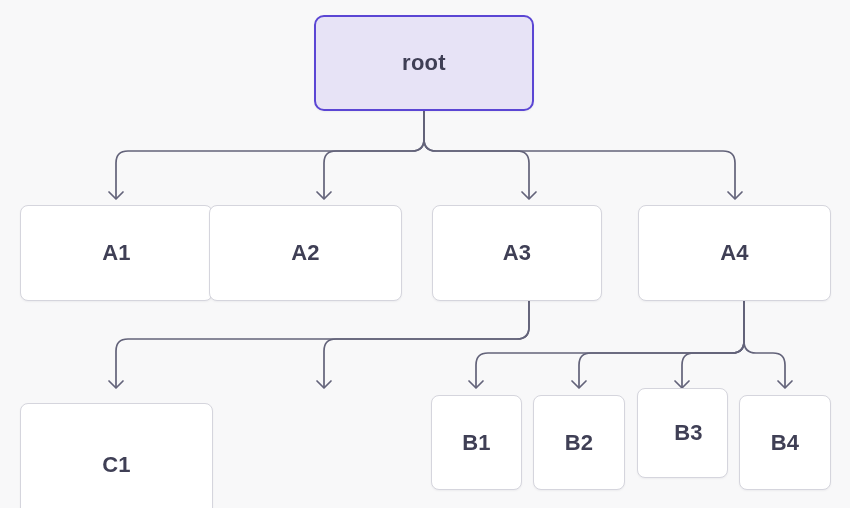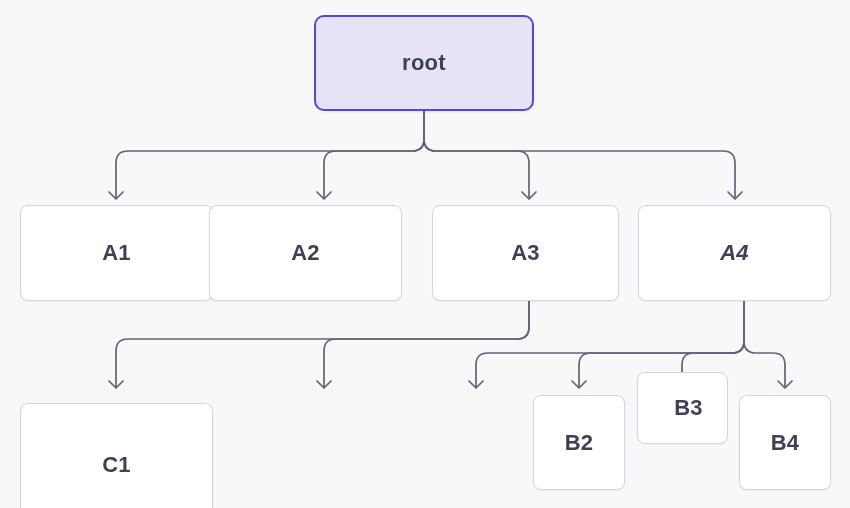--- a/index.html
+++ b/index.html
@@ -41,27 +41,27 @@
   }
   .node.root {
     background: #e7e3f6;
     border: 2px solid #5b46d4;
     border-radius: 10px;
   }
   
   .pos-root { left: 314px; top: 15px;  width: 220px; height: 96px; }
   .pos-a1   { left: 20px;  top: 205px; width: 193px; height: 96px; }
   .pos-a2   { left: 209px; top: 205px; width: 193px; height: 96px; }
-  .pos-a3   { left: 432px; top: 205px; width: 187px; height: 96px; }
-  .pos-a4   { left: 638px; top: 205px; width: 193px; height: 96px; font-style: italic; }
+  .pos-a3   { left: 432px; top: 205px; width: 170px; height: 96px; }
+  .pos-a4   { left: 638px; top: 205px; width: 193px; height: 96px; }
   .pos-c1   { left: 20px;  top: 403px; width: 193px; height: 123px; }
   .pos-c2   { left: 227px; top: 395px; width: 193px; height: 95px; }
   .pos-b1   { left: 431px; top: 395px; width: 91px;  height: 95px; }
   .pos-b2   { left: 533px; top: 395px; width: 92px;  height: 95px; }
-  .pos-b3   { left: 637px; top: 372px; width: 91px;  height: 72px; padding-left: 12px; }
+  .pos-b3   { left: 637px; top: 388px; width: 91px;  height: 90px; padding-left: 12px; }
   .pos-b4   { left: 739px; top: 395px; width: 92px;  height: 95px; }
 </style>
 </head>
 <body>
 
 <div class="canvas">
 
   <svg class="edges-layer" width="850" height="508" viewBox="0 0 850 508" fill="none" stroke="#63637a" stroke-width="1.7" stroke-linecap="round" stroke-linejoin="round">
 
     <g>
@@ -109,17 +109,18 @@
   </svg>
 
   <div class="node root pos-root">root</div>
 
   <div class="node pos-a1">A1</div>
   <div class="node pos-a2">A2</div>
   <div class="node pos-a3">A3</div>
   <div class="node pos-a4">A4</div>
 
   <div class="node pos-c1">C1</div>
+  <div class="node pos-b1">B1</div>
   <div class="node pos-b2">B2</div>
   <div class="node pos-b3">B3</div>
   <div class="node pos-b4">B4</div>
 
 </div>
 
 </body></html>

